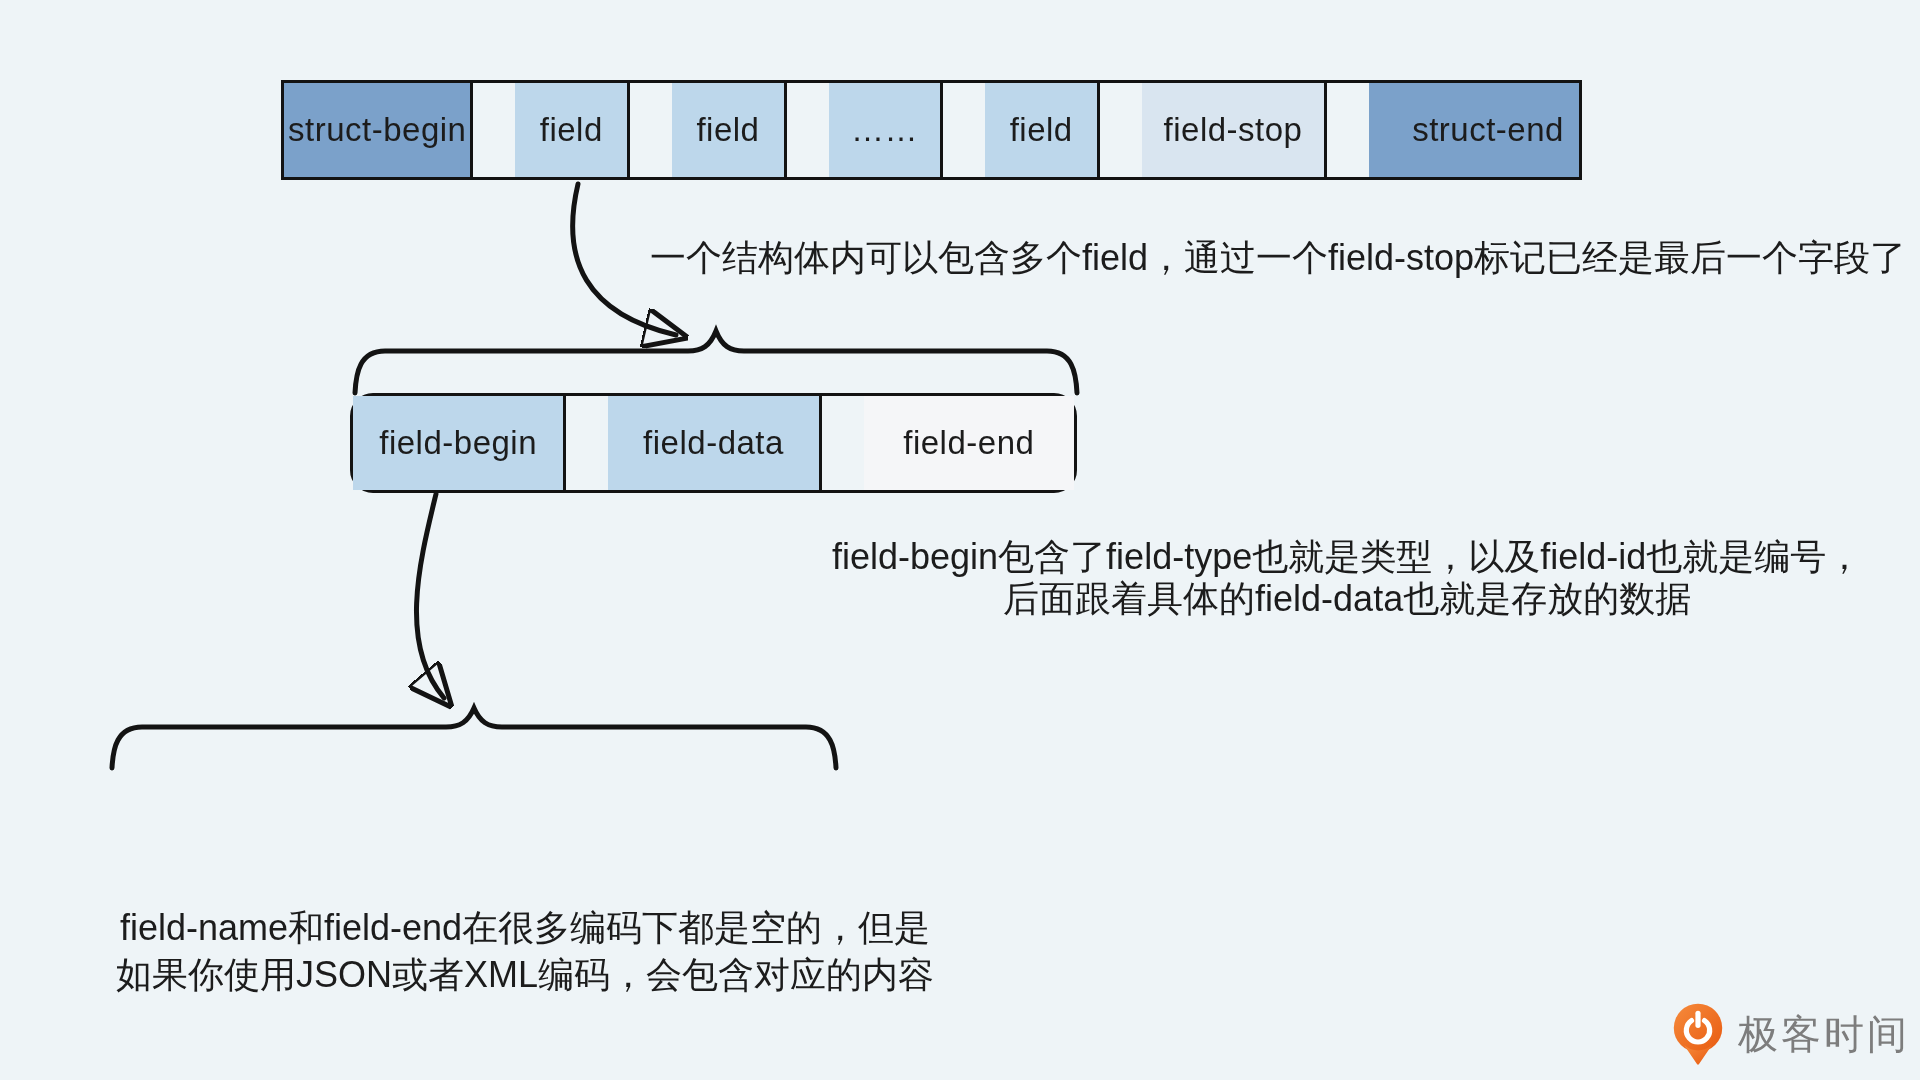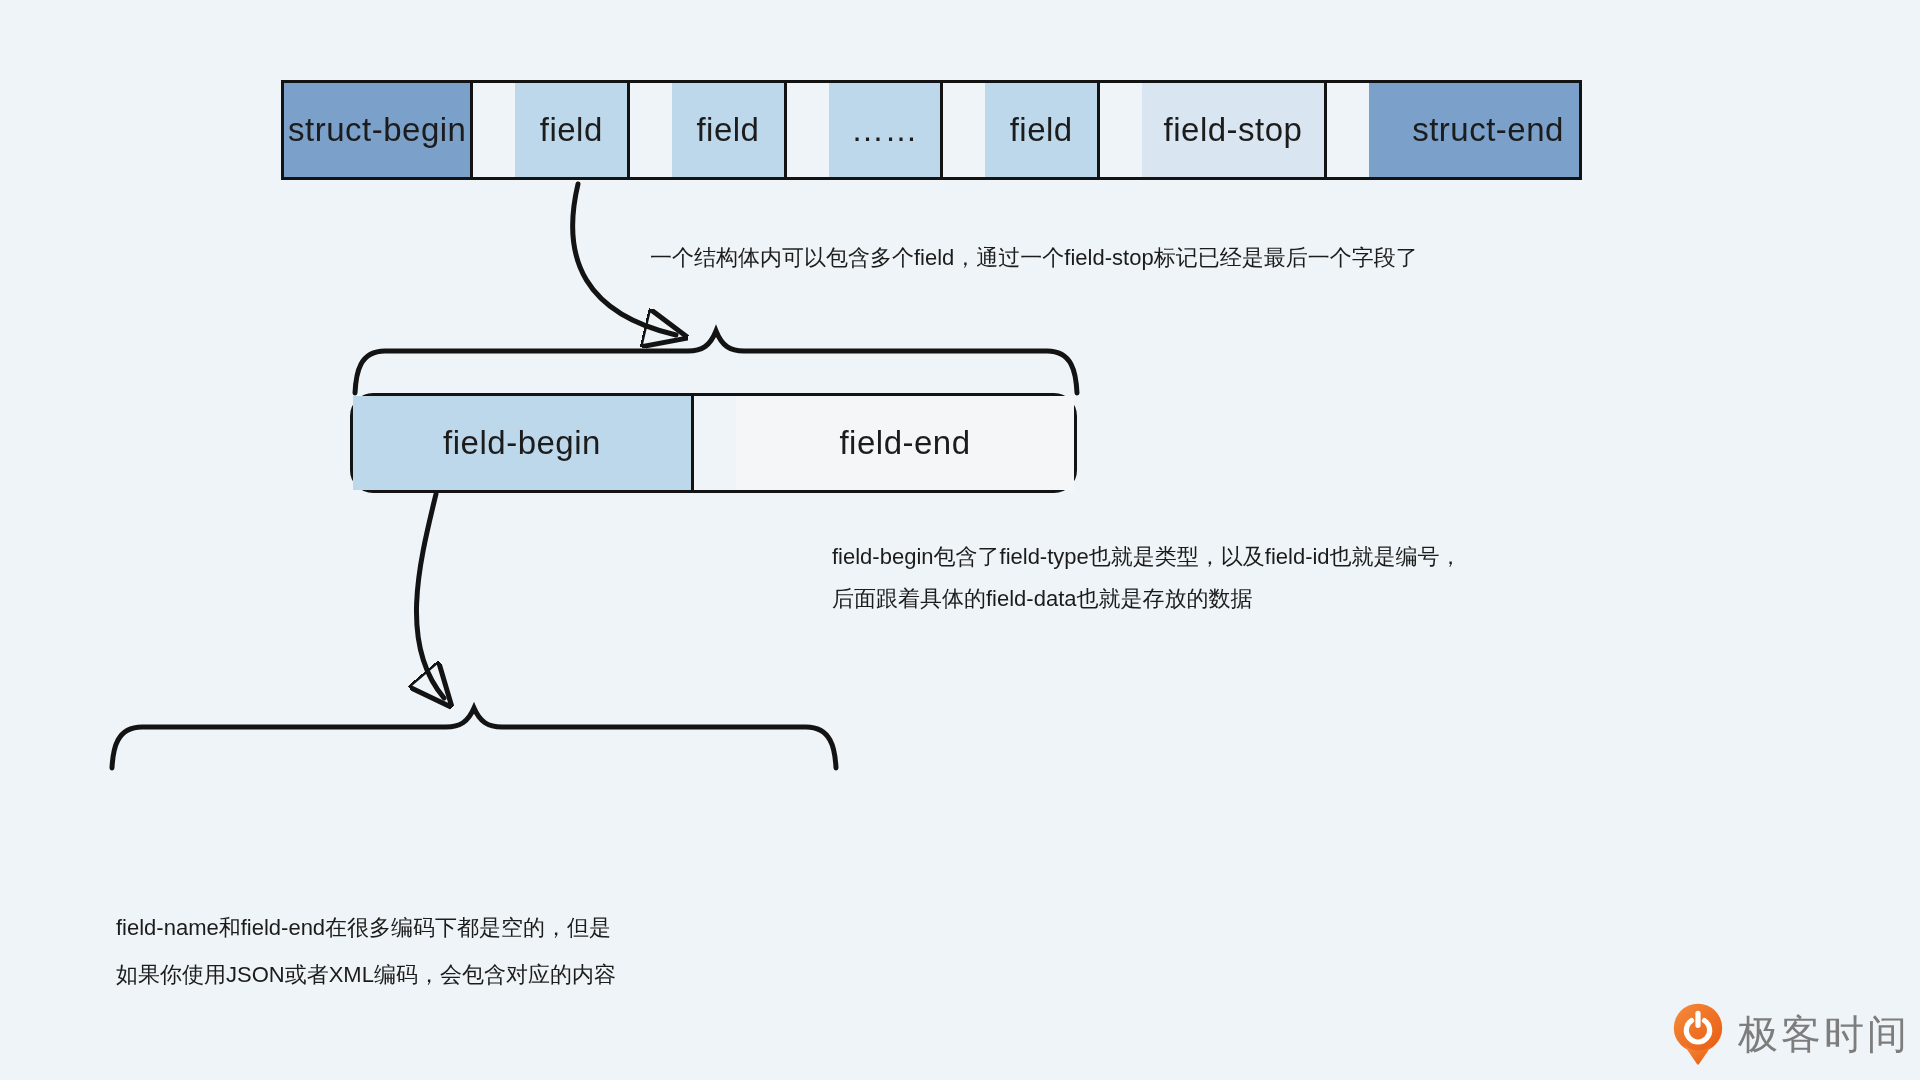--- a/index.html
+++ b/index.html
@@ -39,23 +39,24 @@
   #row1 .cell:nth-child(6){flex:1.63;}
   #row1 .cell:nth-child(7){flex:1.63;padding-left:28px;}
   .cell.strong{background:var(--strong,#7ba1ca);}
   .cell.normal{background:var(--normal,#bdd7eb);}
   .cell.light{background:var(--light,#d9e5f0);}
   .cell.empty{background:var(--empty,#f5f6f8);}
   
   .note{
     position:absolute;
     color:var(--text,#1a1a1a);
-    font-size:22px;
+    font-size:36px;
     line-height:44px;
     white-space:nowrap;
+    text-align:center;
   }
   #note1{left:650px;top:236px;}
   #note2{left:832px;top:536px;line-height:42px;}
   #note3{left:116px;top:904px;line-height:47px;}
   
   #overlay{
     position:absolute;left:0;top:0;width:1920px;height:1080px;
     pointer-events:none;
   }
   #overlay path{fill:none;stroke:var(--border,#131313);}
@@ -81,20 +82,21 @@
       <div class="cell normal">field</div>
       <div class="cell normal">field</div>
       <div class="cell normal">……</div>
       <div class="cell normal">field</div>
       <div class="cell light">field-stop</div>
       <div class="cell strong">struct-end</div>
     </div>
 
   <div class="row" id="row2">
       <div class="cell normal">field-begin</div>
+      <div class="cell normal">field-data</div>
       <div class="cell empty">field-end</div>
     </div>
 
 
   <svg id="overlay" viewBox="0 0 1920 1080">
     <defs>
       <marker id="ah" markerWidth="9" markerHeight="8" refX="6.5" refY="4" orient="auto" markerUnits="strokeWidth">
         <path d="M0,0 L9,4 L0,8 Z" fill="#131313" stroke="none"></path>
       </marker>
     </defs>

